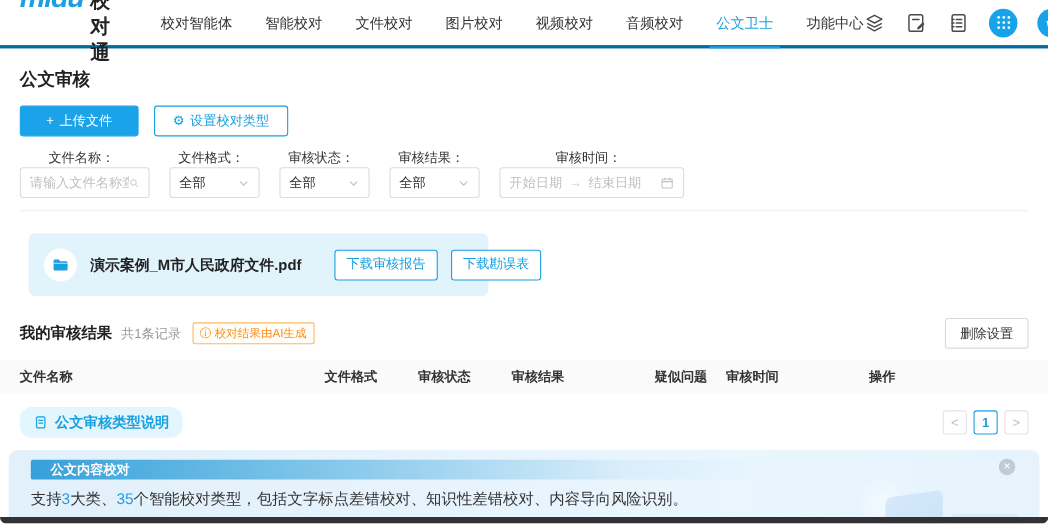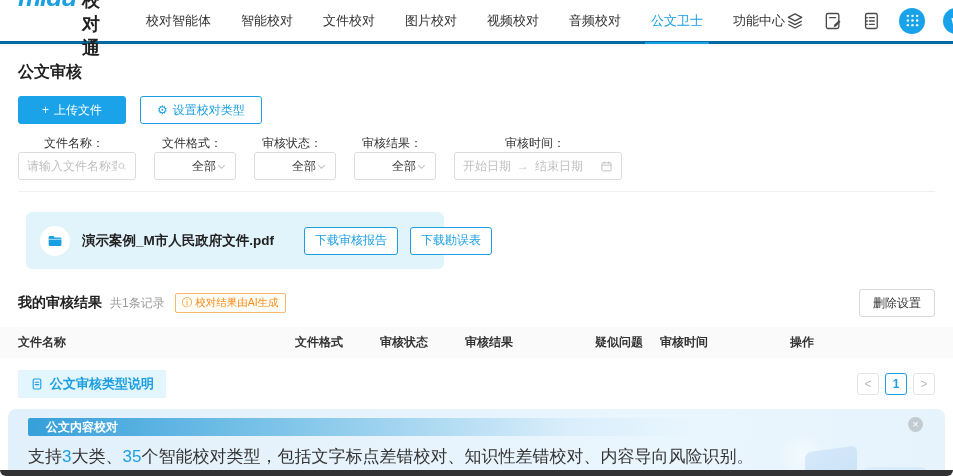--- a/index.html
+++ b/index.html
@@ -35,21 +35,21 @@
   
   .filters { display:flex; align-items:center; margin-top:11px; font-size:12px; flex-wrap:nowrap; }
   .f-label { color:#333; margin-right:6px; white-space:nowrap; }
   .f-group { display:flex; align-items:center; margin-right:18px;flex-direction:column; }
   .box { height:28px; border:1px solid #dcdcdc; border-radius:3px; background:#fff;
     display:flex; align-items:center; padding:0 8px; }
   .search-box { width:118px; }
   .search-box input { border:none; outline:none; width:90px; font-size:12px; color:#333;
     font-family:inherit; background:transparent; }
   .search-box input::placeholder { color:#bfbfbf; }
-  .select-box { width:82px; justify-content:flex-end; cursor:pointer; }
+  .select-box { width:82px; justify-content:space-between; cursor:pointer; }
   .select-val { color:#333; }
   .date-box { width:168px; color:#bfbfbf; gap:6px; }
   .date-box .d-ph { flex:0 0 auto; }
   .date-arrow { color:#ccc; }
   .divider { border-top:1px solid #f0f0f0; margin-top:11px; }
 
   
   .file-card { margin:20px 0 0 -10px; margin-left:8px; width:418px; height:57px; background:#e1f3fb;
     border-radius:6px; display:flex; align-items:center; padding:0 14px; gap:12px; }
   .folder-wrap { width:30px; height:30px; border-radius:50%; background:#fff; display:flex;
@@ -66,35 +66,35 @@
   .delete-btn { margin-left:auto; height:28px; padding:0 13px; }
 
   .table-head { margin:10px -18px 0; background:#fafafa; height:31px; display:flex; align-items:center;
     padding:0 18px; font-size:12px; font-weight:bold; color:#333; }
   .th { flex:0 0 auto; }
   .th1{width:277px;} .th2{width:85px;} .th3{width:85px;} .th4{width:130px;}
   .th5{width:65px;} .th6{width:130px;} .th7{flex:1;}
 
   
   .type-row { display:flex; align-items:center; margin-top:12px; }
-  .type-pill { background:#e3f5fd; border-radius:0; padding:5px 12px; color:#1a9fe0;
+  .type-pill { background:#e3f5fd; border-radius:11px; padding:5px 12px; color:#1a9fe0;
     font-size:13px; font-weight:bold; display:inline-flex; align-items:center; gap:6px; cursor:pointer; }
   .pager { margin-left:auto; display:flex; gap:6px; }
   .page-btn { width:22px; height:22px; border:1px solid #e4e4e4; border-radius:3px; background:#fff;
     display:flex; align-items:center; justify-content:center; font-size:12px; color:#bbb; cursor:pointer; }
   .page-btn.current { border-color:#1a9fe0; color:#1a9fe0; font-weight:bold; }
 
   
   .info-panel { margin:11px 8px 0; height:100px; border-radius:8px 8px 0 0; position:relative;
     background:linear-gradient(100deg,#e2f0fb 0%,#eaf6fe 70%,#e7f3fc 100%); overflow:hidden; padding-top:9px; }
   .head-bar { height:18px; width:72%; margin-left:20px; border-radius:2px;
     background:linear-gradient(90deg,#36a0da 0%,#79c2e8 35%,rgba(190,224,245,.35) 80%,rgba(190,224,245,0) 100%);
     display:flex; align-items:center; }
   .head-bar span { color:#fff; font-size:12px; font-weight:bold; padding-left:18px; white-space:nowrap; }
-  .panel-text { font-size:17px; color:#333; margin:9px 0 0 20px; white-space:nowrap; }
+  .panel-text { font-size:14px; color:#333; margin:9px 0 0 20px; white-space:nowrap; }
   .num { color:#1a9fe0; }
   .bar2 { margin-top:13px;padding-left:46px; }
   .close-btn { position:absolute; top:8px; right:22px; width:15px; height:15px; border-radius:50%;
     background:#c3cbd2; color:#fff; font-size:11px; line-height:14px; text-align:center; cursor:pointer; }
   .illu-a { position:absolute; right:88px; bottom:-6px; width:52px; height:66px; border-radius:6px;
     background:linear-gradient(160deg,#cfe5f9,#bcd9f4); transform:skewY(-8deg); opacity:.8; }
   .illu-b { position:absolute; right:18px; bottom:-10px; width:64px; height:52px; border-radius:6px;
     background:linear-gradient(160deg,#d9ecfb,#c8e1f7); opacity:.85; }
   .illu-c { position:absolute; right:120px; bottom:30px; width:46px; height:46px; border-radius:50%;
     background:radial-gradient(circle,#f2fafe 0%,rgba(242,250,254,0) 70%); }

